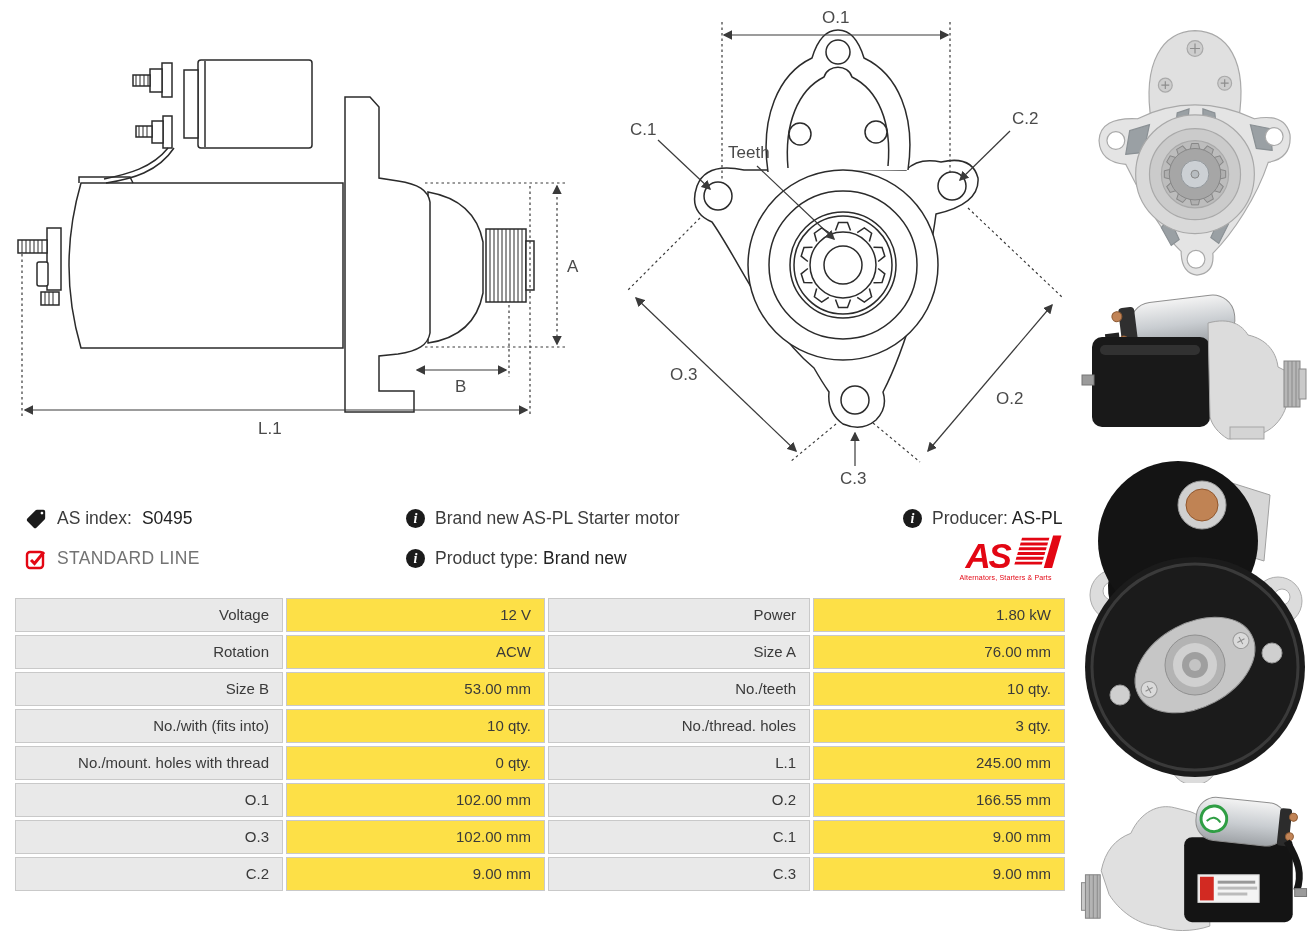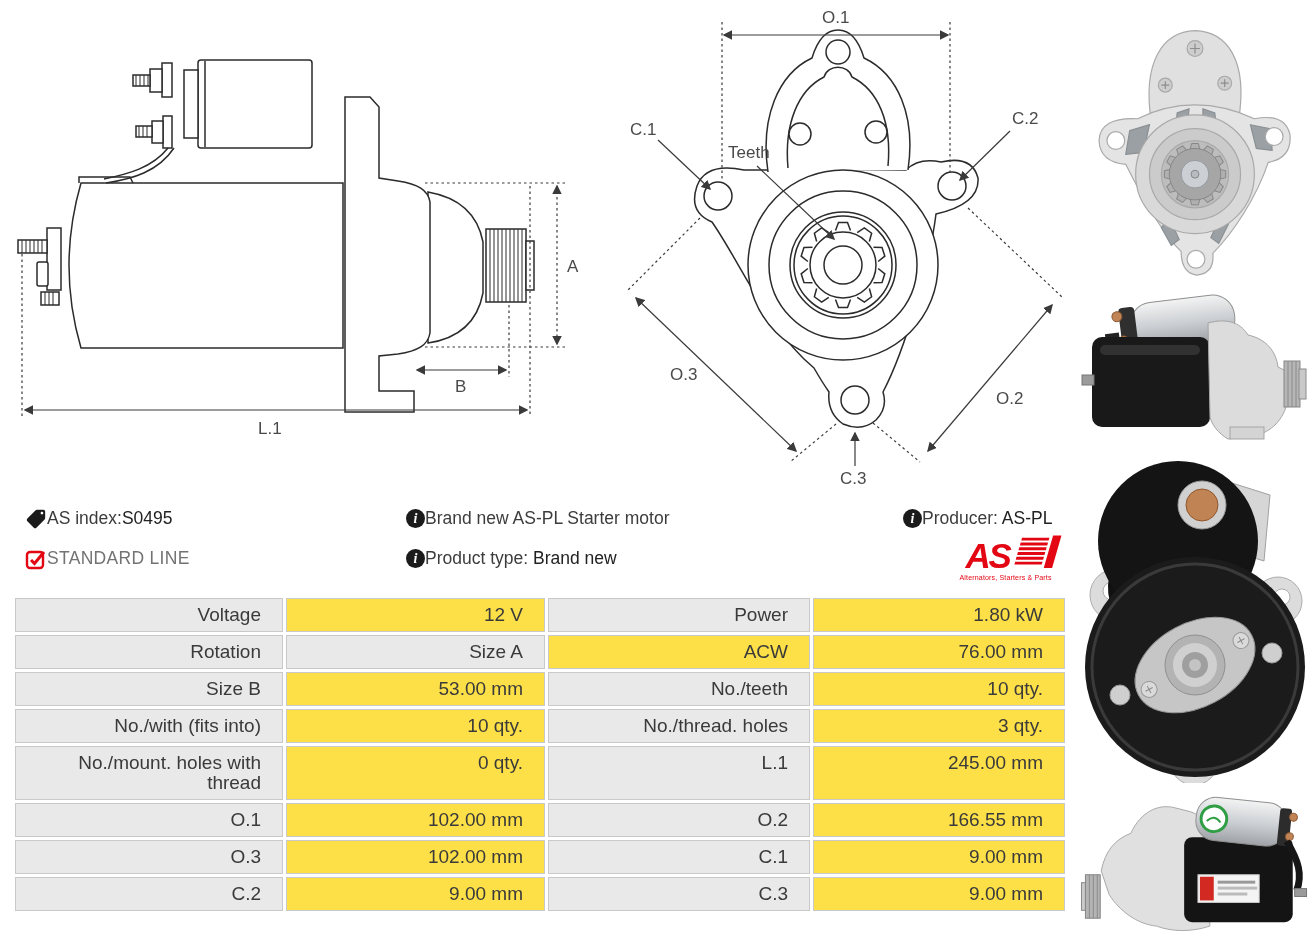--- a/index.html
+++ b/index.html
@@ -9,40 +9,40 @@
     font-family:"Liberation Sans", sans-serif;
   }
   .abs { position:absolute; }
   svg text { font-family:"Liberation Sans", sans-serif; }
 
   
   .dim { font-size:17px; fill:#4a4a4a; }
 
   
   .info-group { position:absolute; top:506px; }
-  .info-line { display:flex; align-items:center; gap:0; height:25px; margin-bottom:15px;
+  .info-line { display:flex; align-items:center; gap:10px; height:25px; margin-bottom:15px;
                font-size:17.5px; color:#3c3c3c; white-space:nowrap; }
   .info-line b { font-weight:normal; color:#222; }
   .red-badge { color:#737373; font-weight:normal; letter-spacing:.3px; }
   .info-icon {
     width:19px; height:19px; border-radius:50%; background:#1b1b1b; color:#fff;
     display:inline-flex; align-items:center; justify-content:center; flex:0 0 19px;
     font-family:"Liberation Serif", serif; font-style:italic; font-weight:bold; font-size:14px;
     line-height:1;
   }
   .ico-svg { flex:0 0 22px; }
 
   
   .spec-table {
     position:absolute; left:15px; top:598px; width:1050px;
     display:grid; grid-template-columns:268px 259px 262px 252px; gap:3px;
   }
   .cell {
     box-sizing:border-box; border:1px solid #c9c9c9; min-height:34px;
-    padding:6px 21px 6px 8px; text-align:right; font-size:19px; line-height:20px; color:#3a3a3a;
+    padding:6px 13px 6px 8px; text-align:right; font-size:15px; line-height:20px; color:#3a3a3a;
   }
   .lbl { background:#e9e9e9; }
   .val { background:#fde047; }
 </style>
 </head>
 <body>
 
 <svg class="abs" style="left:0;top:0" width="600" height="470" viewBox="0 0 600 470">
   <defs>
     <marker id="ar" viewBox="0 0 10 10" refX="8.5" refY="5" markerWidth="8" markerHeight="8" orient="auto-start-reverse">
@@ -401,22 +401,22 @@
   <text x="2" y="62" font-size="9.3" letter-spacing="0.2" fill="#e30613">Alternators, Starters &amp; Parts</text>
 </svg>
 
 <div class="spec-table">
   <div class="cell lbl">Voltage</div>
   <div class="cell val">12 V</div>
   <div class="cell lbl">Power</div>
   <div class="cell val">1.80 kW</div>
 
   <div class="cell lbl">Rotation</div>
+  <div class="cell val">ACW</div>
   <div class="cell lbl">Size A</div>
-  <div class="cell val">ACW</div>
   <div class="cell val">76.00 mm</div>
 
   <div class="cell lbl">Size B</div>
   <div class="cell val">53.00 mm</div>
   <div class="cell lbl">No./teeth</div>
   <div class="cell val">10 qty.</div>
 
   <div class="cell lbl">No./with (fits into)</div>
   <div class="cell val">10 qty.</div>
   <div class="cell lbl">No./thread. holes</div>

